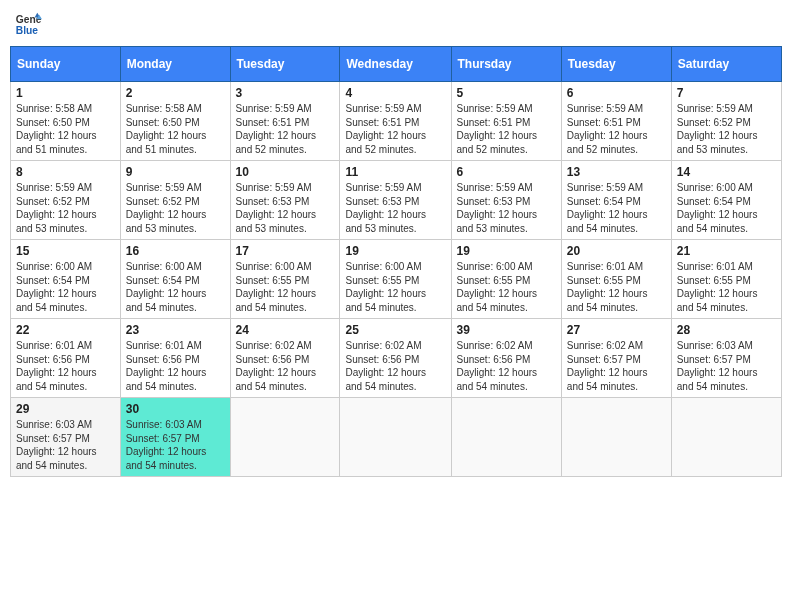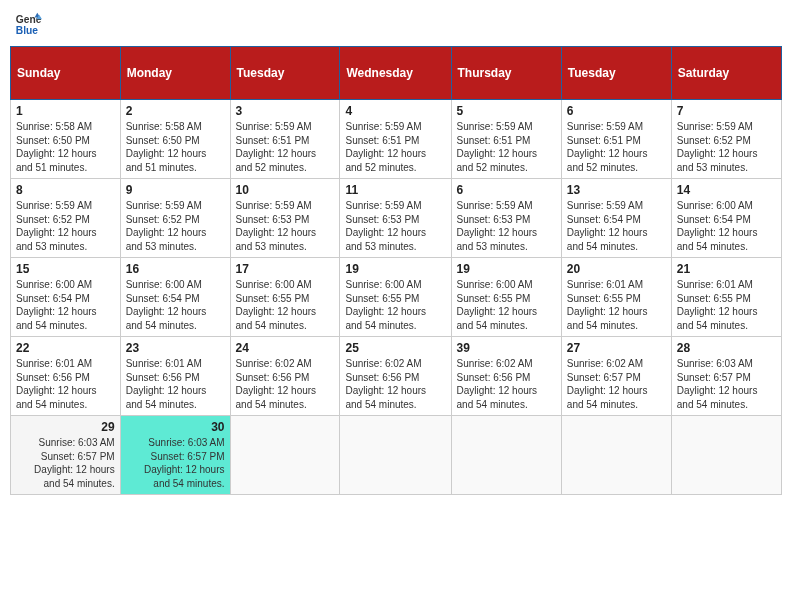--- a/index.html
+++ b/index.html
@@ -37,39 +37,38 @@
     .sub-title {
       font-size: 14px;
       color: #555;
     }
     .calendar {
       width: 100%;
       border-collapse: collapse;
       font-size: 10.5px;
     }
     .calendar th {
-      background: #b91c1c;
+      background: #3b82f6;
       color: #fff;
       text-align: left;
-      padding: 19px 6px;
+      padding: 10px 6px;
       font-size: 12px;
       font-weight: bold;
       border: 1px solid #2060a0;
     }
     .calendar td {
       vertical-align: top;
       border: 1px solid #ccc;
       padding: 4px 5px;
       width: 113px;
       min-height: 80px;
       background: #fff;
     }
     .calendar tr:last-child td {
       background: #f5f5f5;
-      text-align: right;
     }
     .day-num {
       font-size: 12px;
       font-weight: bold;
       display: block;
       margin-bottom: 2px;
       color: #222;
     }
     .day-info {
       font-size: 10px;

